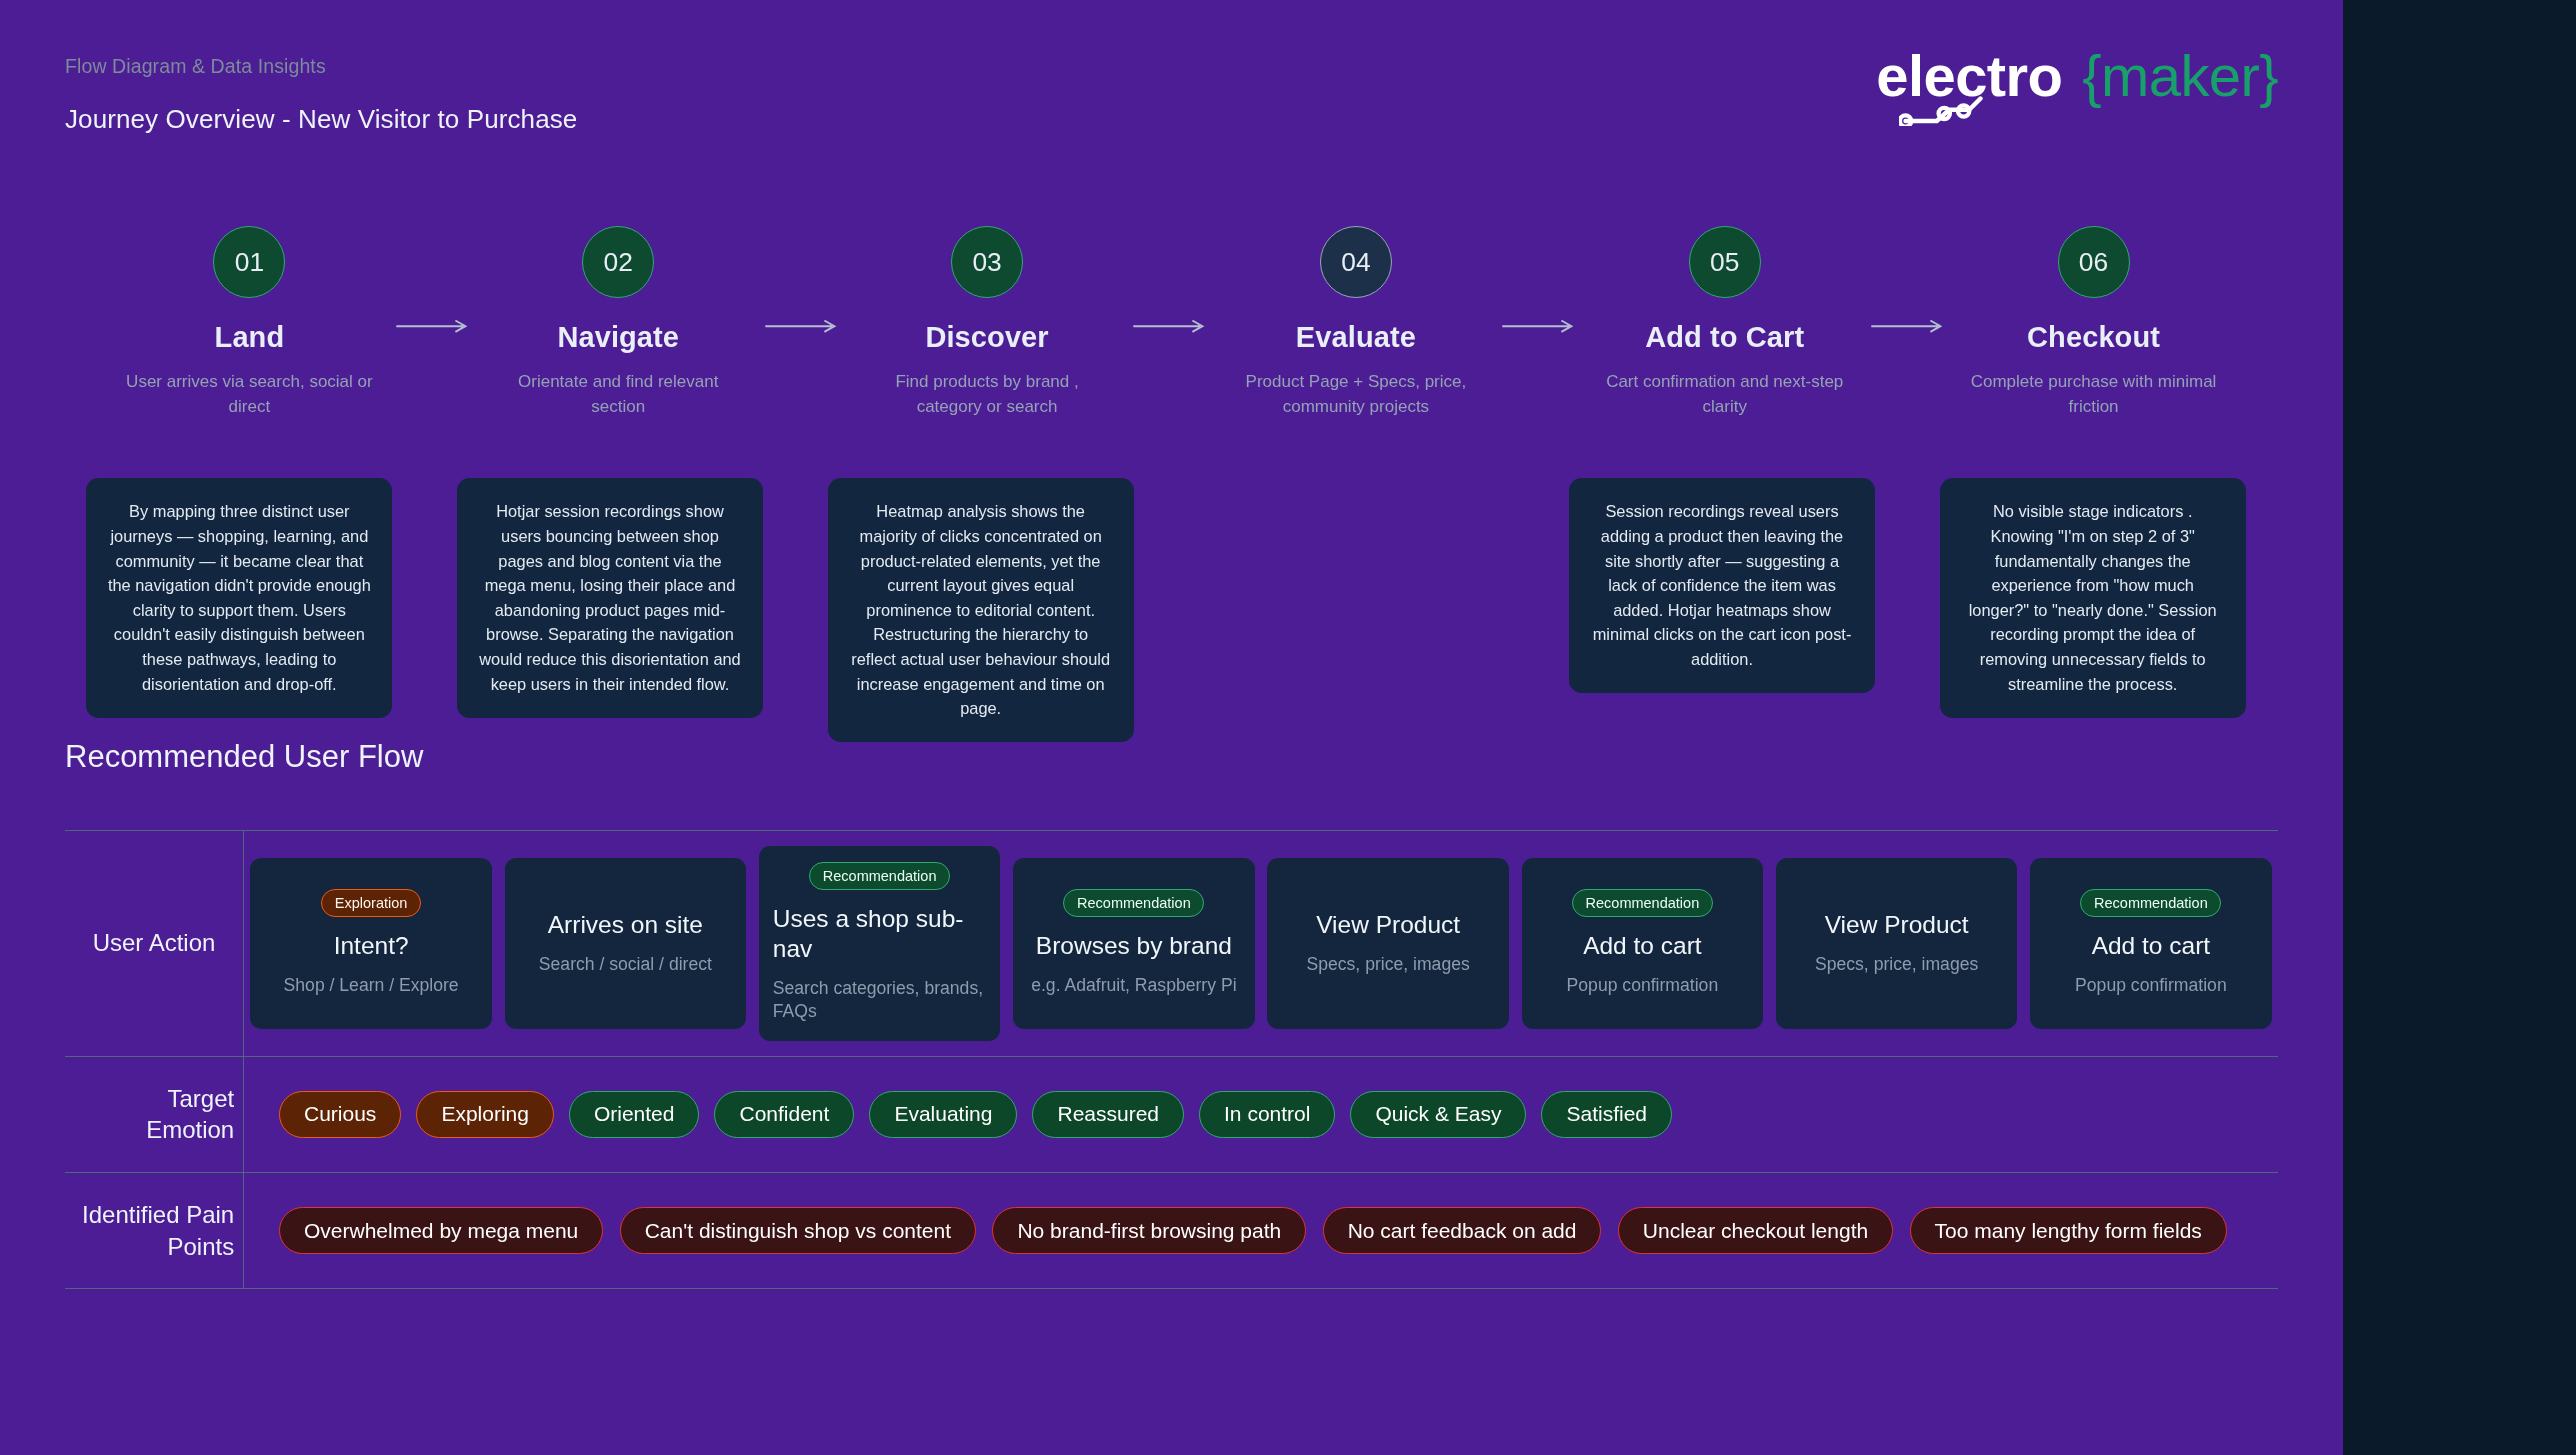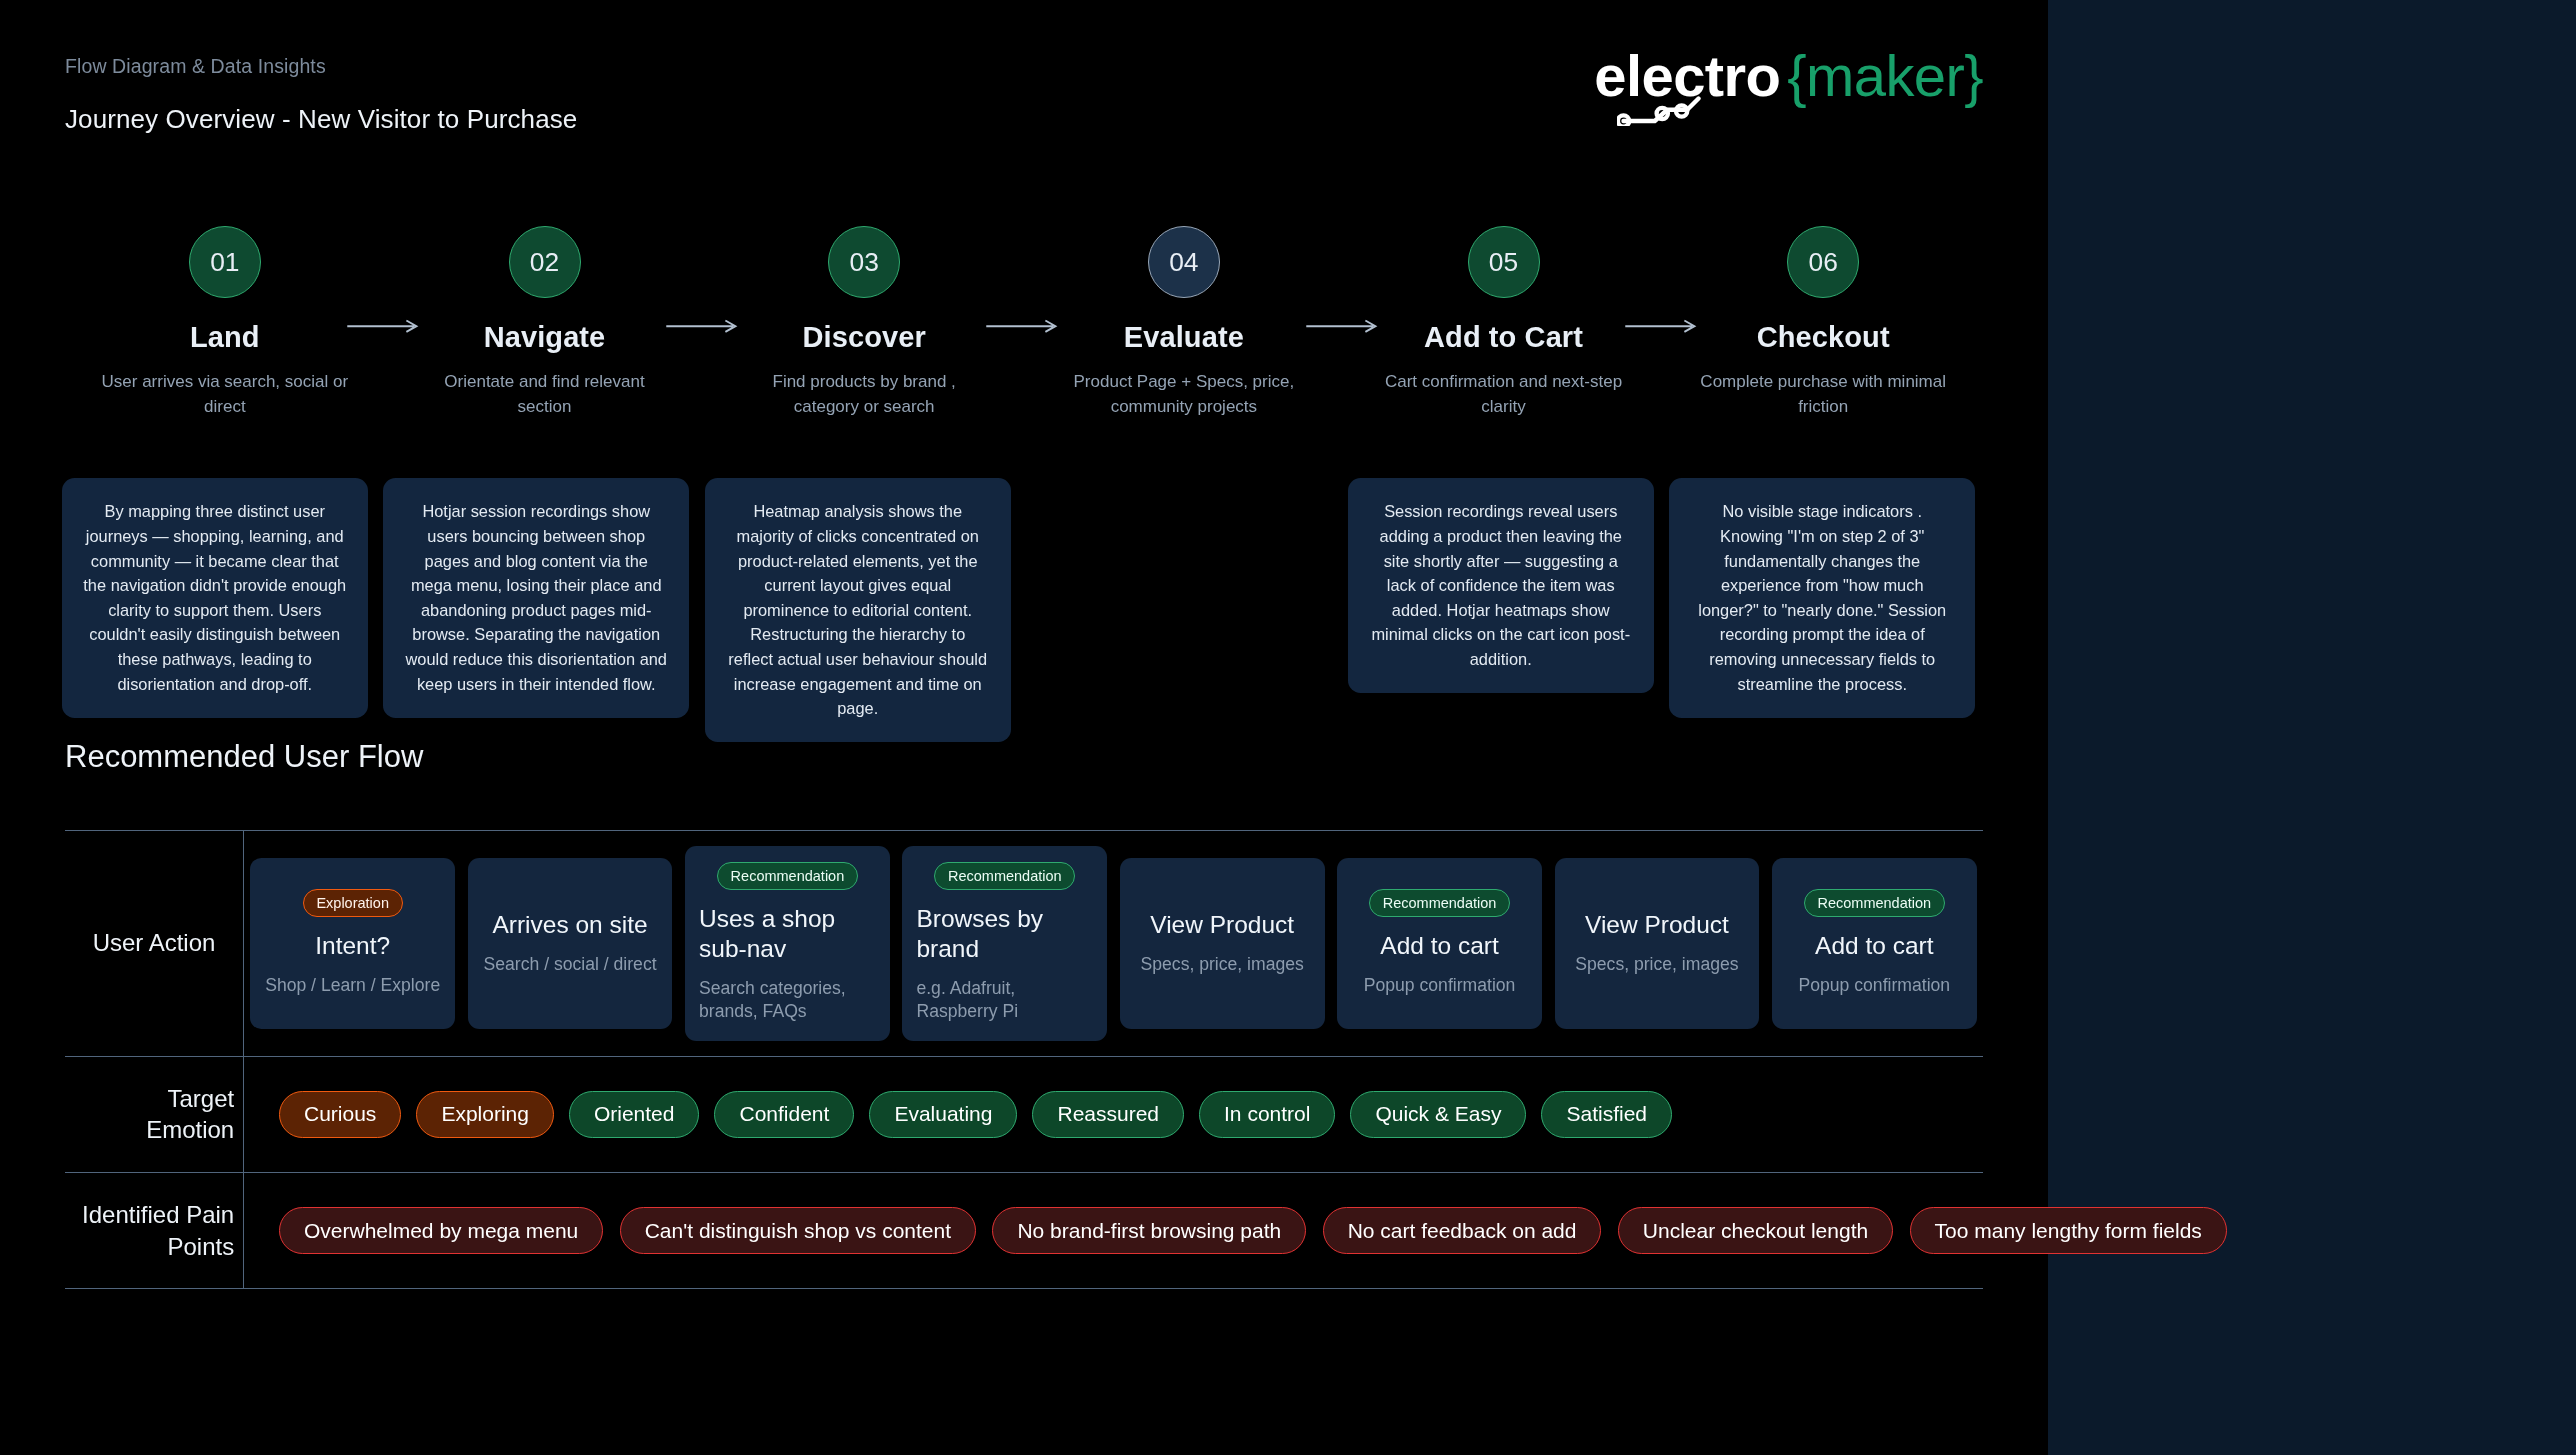--- a/index.html
+++ b/index.html
@@ -7,23 +7,23 @@
   html, body {
     width: 2576px;
     height: 1456px;
     background: #0b1a2b;
     font-family: "Liberation Sans", sans-serif;
     overflow: hidden;
   }
 
   .page {
     position: relative;
-    width: 2048px;
+    width: 2343px;
     height: 1456px;
-    background: #000000;
+    background: #4c1d95;
     padding: 0 65px;
   }
 
   
   .header {
     position: relative;
     height: 132px;
   }
   .eyebrow {
     position: absolute;
@@ -32,21 +32,21 @@
     font-size: 19.5px;
     color: #7d8b9c;
     letter-spacing: 0.1px;
   }
   .logo {
     position: absolute;
     top: 47px;
     right: 0;
     display: flex;
     align-items: baseline;
-    gap: 7px;
+    gap: 20px;
   }
   .logo-word {
     position: relative;
     font-size: 58px;
     font-weight: 700;
     color: #ffffff;
     letter-spacing: -0.6px;
     line-height: 1;
   }
   .logo-circuit {

